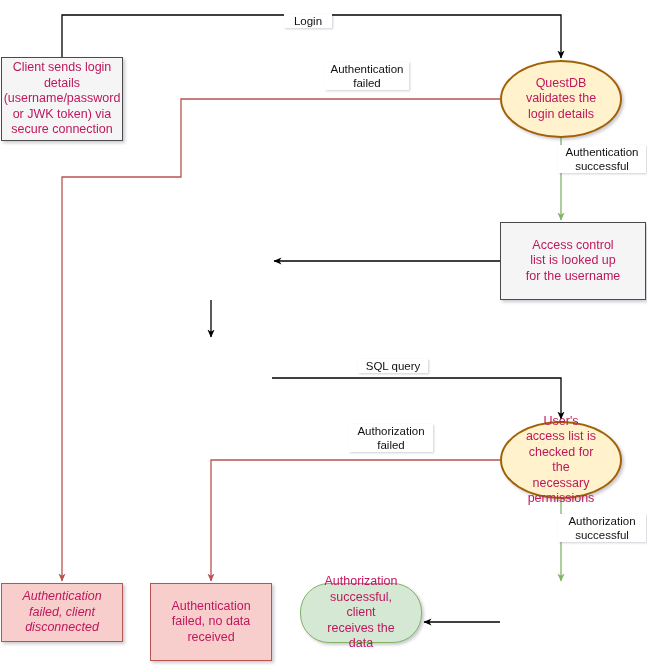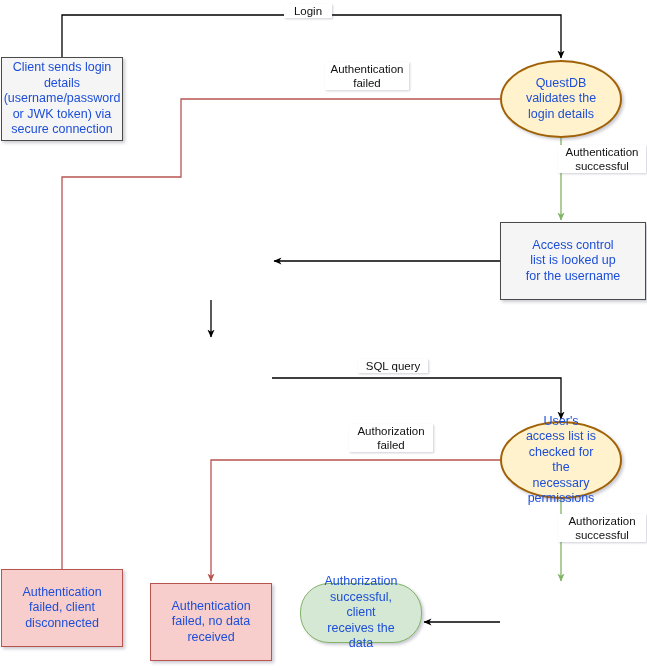--- a/index.html
+++ b/index.html
@@ -26,21 +26,21 @@
   }
   .node {
     position: absolute;
     box-sizing: border-box;
     display: flex;
     align-items: center;
     justify-content: center;
     text-align: center;
     font-size: 12.5px;
     line-height: 15.5px;
-    color: #1d4ed8;
+    color: #be185d;
     padding: 2px 22px;
     box-shadow: 2px 2px 3px rgba(80,80,110,0.30);
   }
   .node.rect {
     border: 1px solid #4a4a4a;
     background: #f5f5f5;
   }
   .node.rect-red {
     border: 1px solid #b85450;
     background: #f8cecc;
@@ -114,34 +114,34 @@
   <div class="node rect" style="left:500px; top:222px; width:146px; height:78px;">
     <span>Access control list is looked up for the username</span>
   </div>
 
 
 
   <div class="node ellipse" style="left:500px; top:421px; width:122px; height:78px;text-align:center;">
     <span>User's access list is checked for the necessary permissions</span>
   </div>
 
-  <div class="node rect-red" style="left:1px; top:569px; width:122px; height:78px;">
+  <div class="node rect-red" style="left:1px; top:583px; width:122px; height:59px;font-style:italic;">
     <span>Authentication failed, client disconnected</span>
   </div>
 
   <div class="node rect-red" style="left:150px; top:583px; width:122px; height:78px;">
     <span>Authentication failed, no data received</span>
   </div>
 
   <div class="node rect-green" style="left:300px; top:583px; width:122px; height:60px;border-radius:29px;">
     <span>Authorization successful, client receives the data</span>
   </div>
 
 
-  <div class="edge-label" style="left:284px; top:4px; width:44px;">Login</div>
+  <div class="edge-label" style="left:284px; top:14px; width:44px;">Login</div>
 
   <div class="edge-label" style="left:325px; top:62px; width:80px;">Authentication
 failed</div>
 
   <div class="edge-label" style="left:558px; top:145px; width:84px;">Authentication
 successful</div>
 
   <div class="edge-label" style="left:358px; top:359px; width:66px;">SQL query</div>
 
   <div class="edge-label" style="left:349px; top:424px; width:80px;">Authorization

